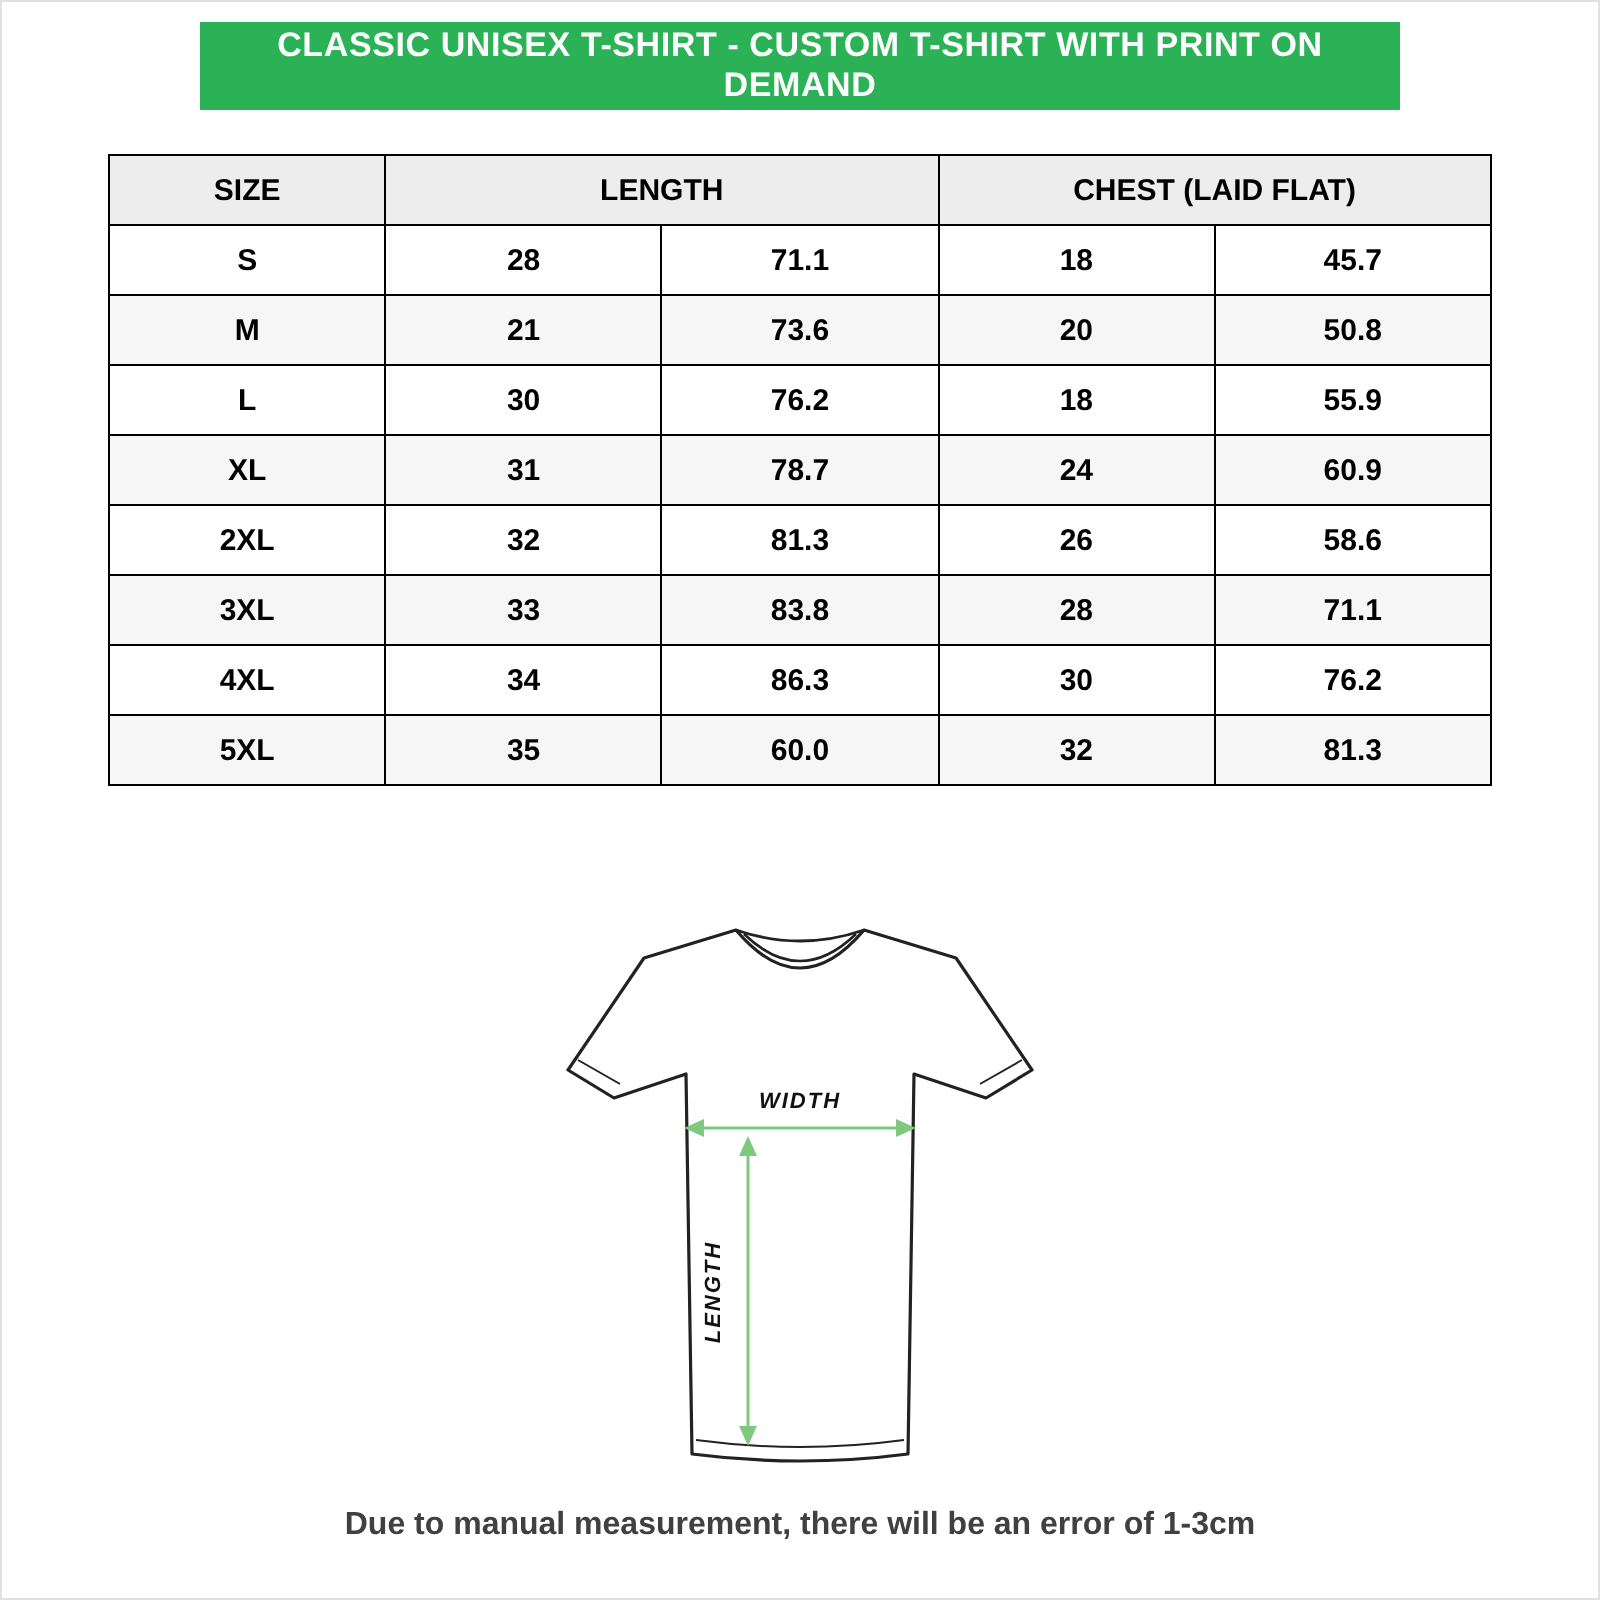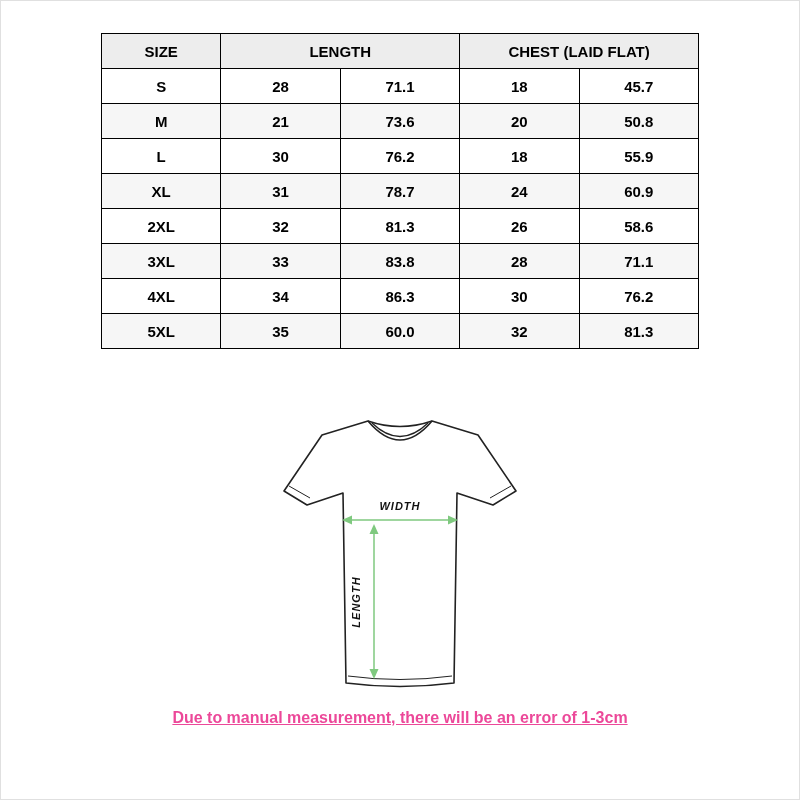--- a/index.html
+++ b/index.html
@@ -19,21 +19,21 @@
   .banner {
     width: 600px; height: 44px;
     margin: 0 auto;
     background: #2bb256;
     color: #ffffff;
     display: flex; align-items: center; justify-content: center;
     font-weight: bold; font-size: 17px; letter-spacing: .3px;
     text-align: center;
   }
   .size-table {
-    width: 598px;
+    width: 692px;
     margin: 22px auto 0;
     border-collapse: collapse;
     text-align: center;
     font-size: 15px;
   }
   .size-table th, .size-table td {
     border: 1px solid #000;
     height: 35px;
     font-weight: bold;
     padding: 0 4px;
@@ -41,31 +41,33 @@
   .size-table thead th { background: #ededed; }
   .size-table tbody tr:nth-child(even) { background: #f6f6f6; }
   .diagram-wrap { width: 300px; margin: 46px auto 0; font-style: italic; }
   svg text {
     font-family: "Liberation Sans", sans-serif;
     letter-spacing: 1px;
   }
   .note {
     margin-top: 10px;
     text-align: center;
-    color: #ec4899;
+    color: #404040;
     font-weight: bold;
     font-size: 16px;
-    text-decoration: underline;
   }
 </style>
 </head>
 <body>
 
 <div class="page">
 
+  <div class="banner">
+    <span>CLASSIC UNISEX T-SHIRT - CUSTOM T-SHIRT WITH PRINT ON DEMAND</span>
+  </div>
 
   <table class="size-table">
     <colgroup>
       <col style="width:20%">
         <col style="width:20%">
         <col style="width:20%">
         <col style="width:20%">
         <col style="width:20%">
     </colgroup>
     <thead>

